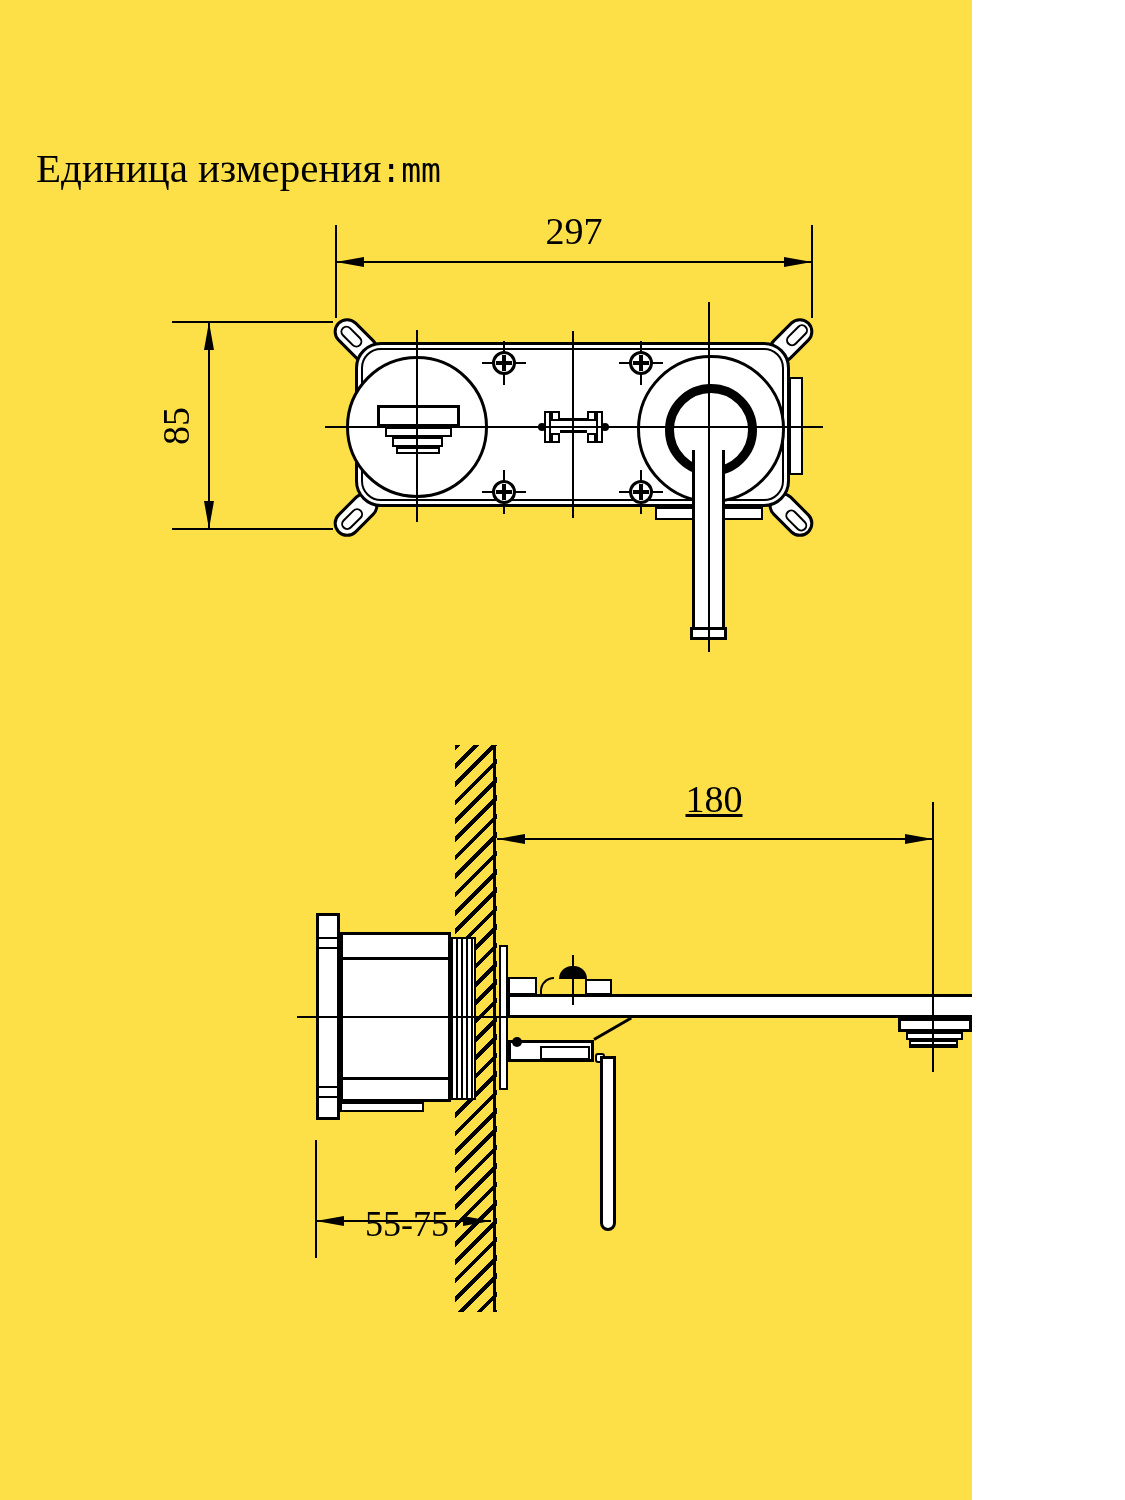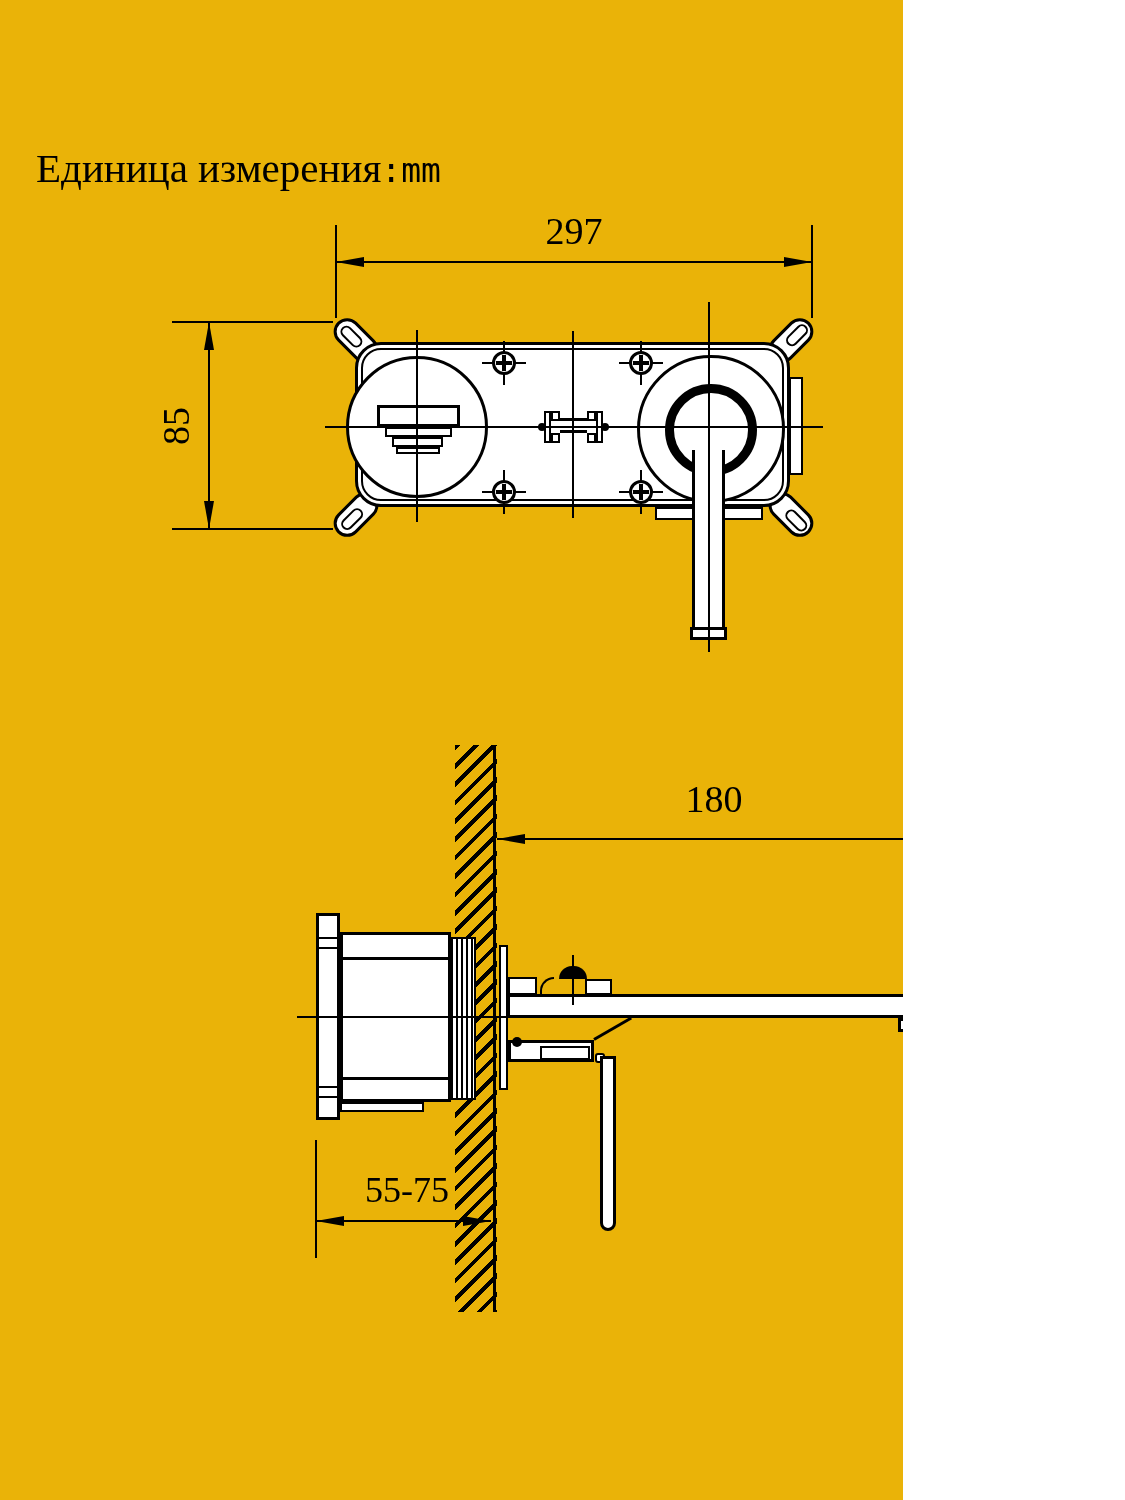--- a/index.html
+++ b/index.html
@@ -1,16 +1,16 @@
 <!DOCTYPE html>
 <html><head>
 <meta charset="utf-8">
 <style>
   html,body{margin:0;padding:0;background:#fff;}
-  #canvas{position:relative;width:903px;height:1500px;background:#eab308;overflow:hidden;
+  #canvas{position:relative;width:972px;height:1500px;background:#fde047;overflow:hidden;
           font-family:"Liberation Serif", serif;color:#000;}
   .abs{position:absolute;}
   .ln{position:absolute;background:#000;}
   .ol{position:absolute;background:#fff;border:3px solid #000;box-sizing:border-box;}
   .blk{position:absolute;background:#000;}
   .dimlabel{position:absolute;font-size:38px;transform:translate(-50%,-50%);white-space:nowrap;}
   .arrL{position:absolute;width:0;height:0;border-top:5px solid transparent;border-bottom:5px solid transparent;border-right:28px solid #000;}
   .arrR{position:absolute;width:0;height:0;border-top:5px solid transparent;border-bottom:5px solid transparent;border-left:28px solid #000;}
   .arrU{position:absolute;width:0;height:0;border-left:5px solid transparent;border-right:5px solid transparent;border-bottom:28px solid #000;}
   .arrD{position:absolute;width:0;height:0;border-left:5px solid transparent;border-right:5px solid transparent;border-top:28px solid #000;}
@@ -161,22 +161,22 @@
     <div class="ol" style="left:595px;top:1053px;width:10px;height:10px;border-width:2px;border-radius:3px;"></div>
     <div class="ol" style="left:600px;top:1056px;width:16px;height:175px;border-radius:0 0 9px 9px;"></div>
 
     <div class="ln" style="left:572px;top:955px;width:2px;height:50px;"></div>
     <div class="ln" style="left:297px;top:1016px;width:710px;height:2px;"></div>
 
     <div class="ln" style="left:497px;top:838px;width:436px;height:2px;"></div>
     <div class="arrL" style="left:497px;top:834px;"></div>
     <div class="arrR" style="left:905px;top:834px;"></div>
     <div class="ln" style="left:932px;top:802px;width:2px;height:270px;"></div>
-    <div class="dimlabel" style="left:714px;top:799px;">180</div>
+    <div class="dimlabel" style="left:714px;top:799px;text-decoration:underline;">180</div>
 
     <div class="ln" style="left:315px;top:1140px;width:2px;height:118px;"></div>
     <div class="ln" style="left:316px;top:1220px;width:175px;height:2px;"></div>
     <div class="arrL" style="left:316px;top:1216px;"></div>
     <div class="arrR" style="left:463px;top:1216px;"></div>
-    <div class="dimlabel" style="left:407px;top:1190px;font-size:36px;text-align:right;">55-75</div>
+    <div class="dimlabel" style="left:407px;top:1224px;font-size:36px;text-align:right;">55-75</div>
   </div>
 
 </div>
 
 </body></html>

